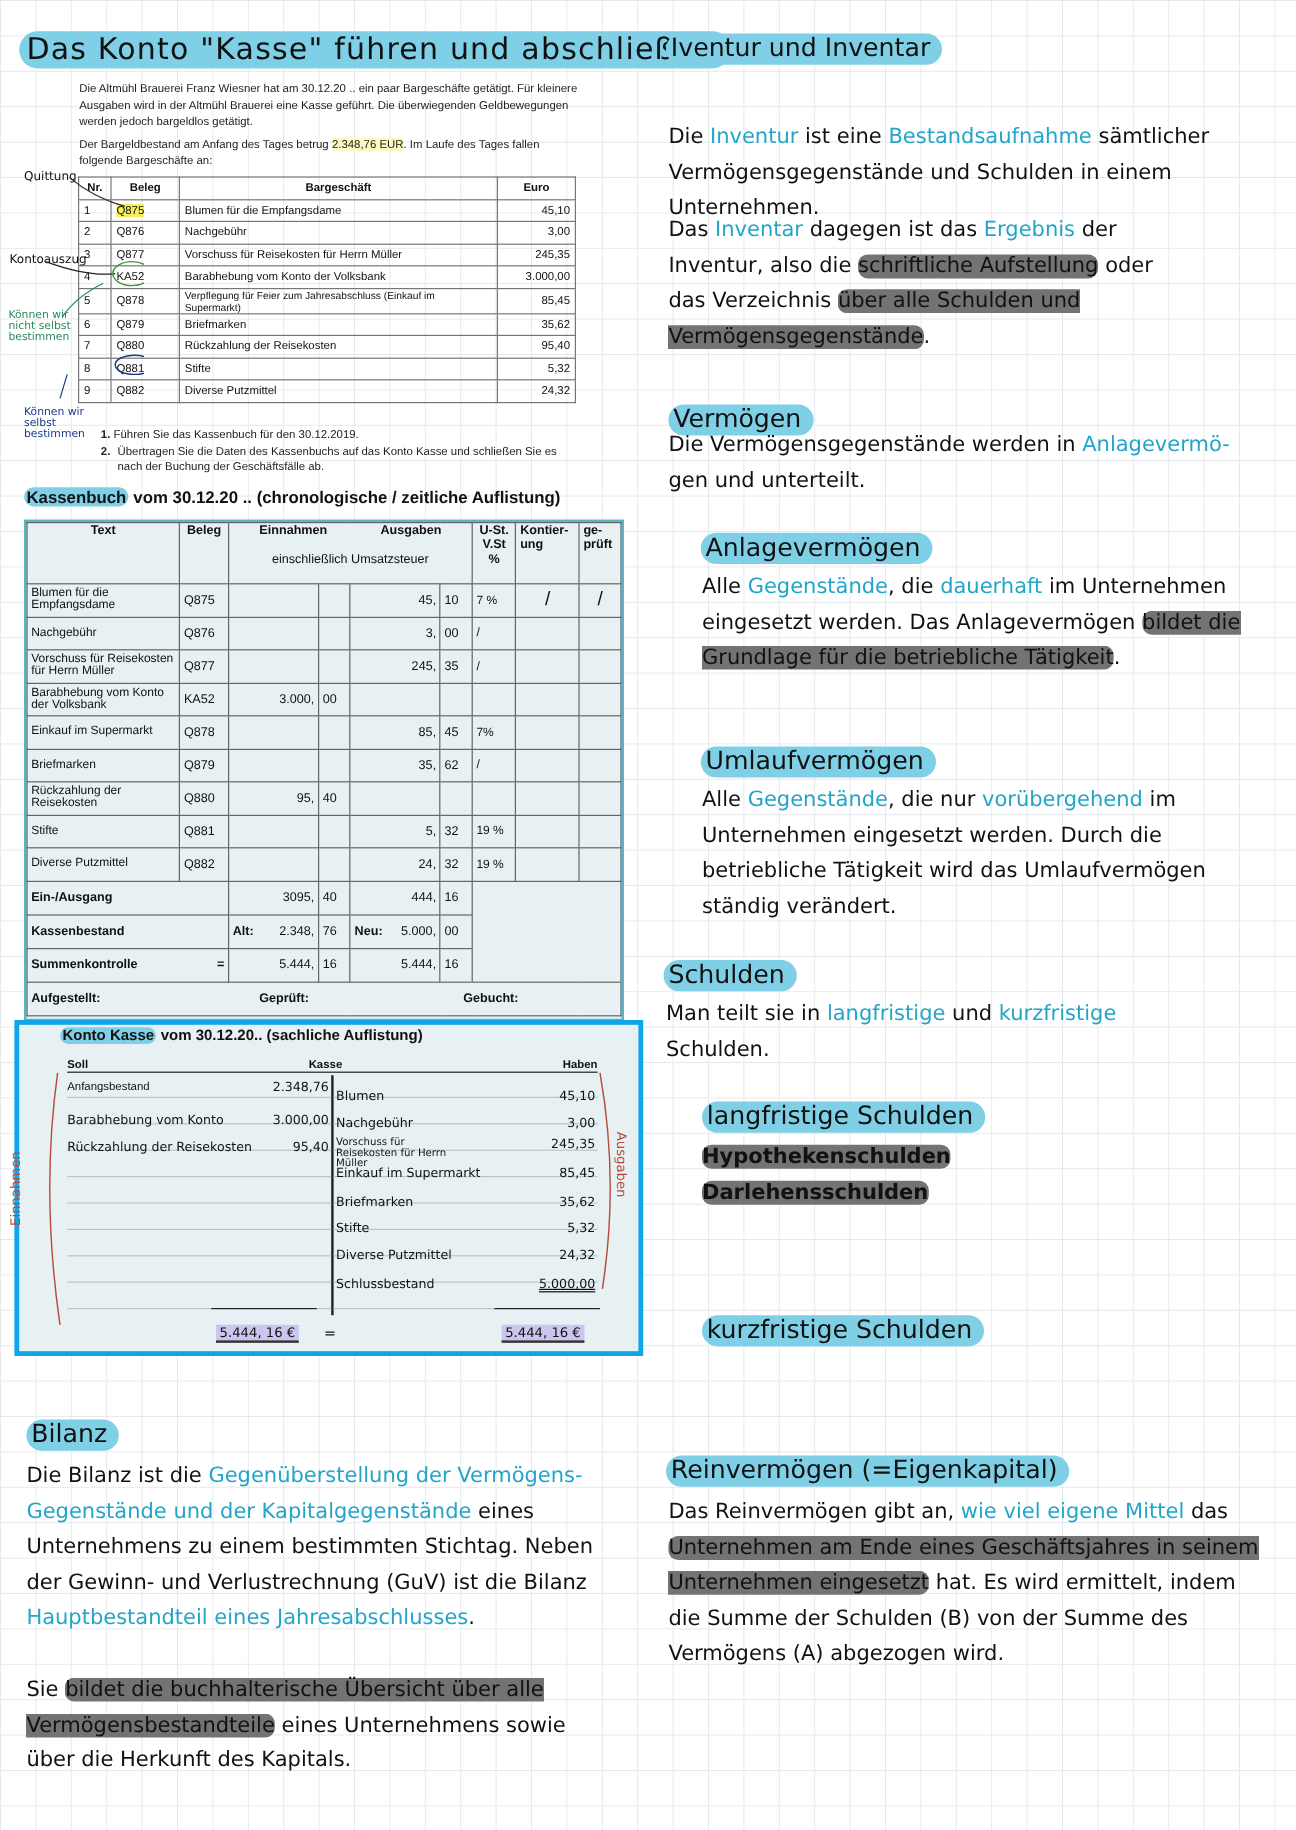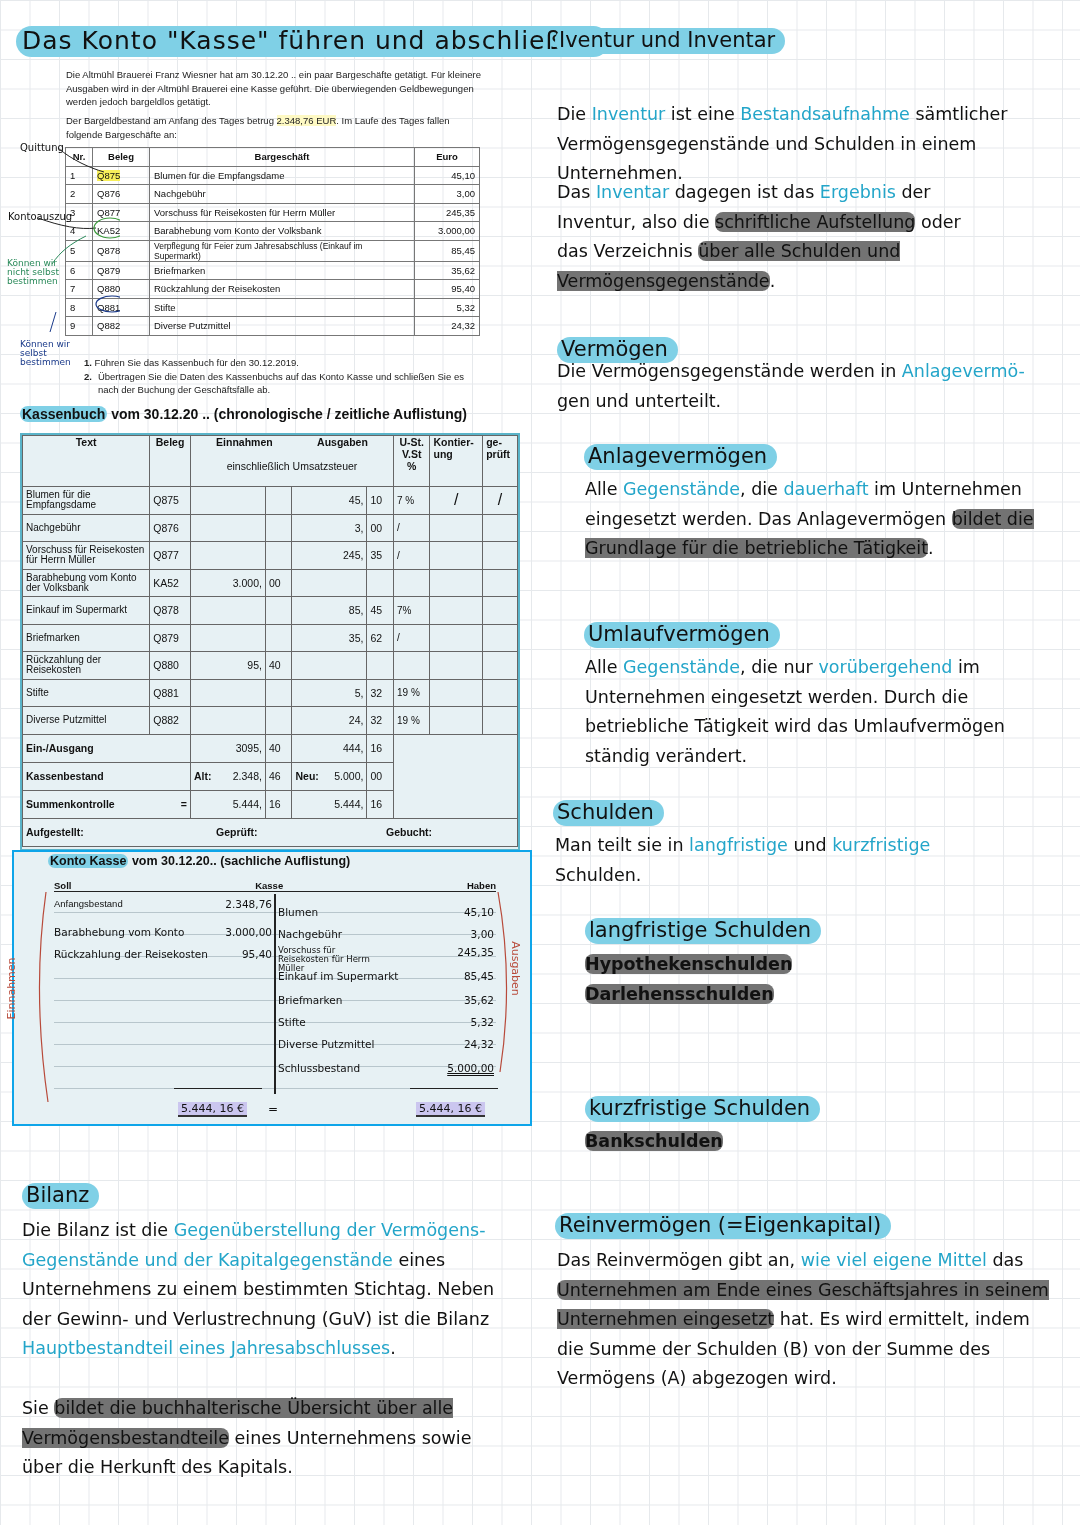--- a/index.html
+++ b/index.html
@@ -25,21 +25,21 @@
   .task td,.task th{border:1px solid #777;font-family:"Liberation Sans",sans-serif;font-size:9.5px;padding:0 4px;height:17.5px;}
   .task th{font-weight:bold;}
   .hl-y{background:#f7ef5a;}
   .note{font-family:"DejaVu Sans",sans-serif;font-size:9px;line-height:9px;}
   .green{color:#2a8a5a;}
   .navy{color:#1a3a8a;}
   .kb{left:20px;top:433px;width:496px;height:414px;background:#e7f1f4;border:2px solid #5ab4c9;}
   .kb table{width:100%;}
   .kb td{border:1px solid #666;font-family:"Liberation Sans",sans-serif;font-size:10.5px;padding:0 3px;}
   .hw{font-family:"DejaVu Sans",sans-serif;font-size:11px;}
-  .kk{left:12px;top:850px;width:516px;height:272px;background:#e7f1f4;border:2px solid #0ea5e9;}
+  .kk{left:12px;top:850px;width:516px;height:272px;background:#e7f1f4;border:4px solid #0ea5e9;}
   .kk .line{position:absolute;height:1px;background:#b8c6cc;}
   .kk .t{position:absolute;font-size:10.5px;font-family:"DejaVu Sans",sans-serif;white-space:nowrap;}
   .kk .n{position:absolute;font-size:10.5px;font-family:"DejaVu Sans",sans-serif;text-align:right;}
   .sum{background:#cbc6ef;padding:0 3px;border-bottom:2px solid #333;}
 </style>
 </head>
 <body>
 
 <div class="abs title-main">
   <span>Das Konto "Kasse" führen und abschließen</span>
@@ -266,21 +266,21 @@
         <td colspan="2" style="font-weight:bold;">Ein-/Ausgang</td>
         <td class="hw" style="text-align:right;width:70px;">3095,</td>
         <td class="hw" style="width:20px;">40</td>
         <td class="hw" style="text-align:right;width:70px;">444,</td>
         <td class="hw" style="width:20px;">16</td>
         <td colspan="3" rowspan="3" style="border-bottom:none;"></td>
       </tr>
       <tr style="height:28px;">
         <td colspan="2" style="font-weight:bold;">Kassenbestand</td>
         <td class="hw" style="text-align:right;"><b style="float:left;font-family:'Liberation Sans',sans-serif;">Alt:</b><span>2.348,</span></td>
-        <td class="hw">46</td>
+        <td class="hw">76</td>
         <td class="hw" style="text-align:right;"><b style="float:left;font-family:'Liberation Sans',sans-serif;">Neu:</b><span>5.000,</span></td>
         <td class="hw">00</td>
       </tr>
       <tr style="height:28px;">
         <td colspan="2" style="font-weight:bold;"><span>Summenkontrolle</span><span style="float:right">=</span></td>
         <td class="hw" style="text-align:right;">5.444,</td>
         <td class="hw">16</td>
         <td class="hw" style="text-align:right;">5.444,</td>
         <td class="hw">16</td>
       </tr>
@@ -383,17 +383,16 @@
 <div class="abs para" id="schulden-p" style="left:555px;top:831px;width:420px;"><span>Man teilt sie in </span><span class="blue">langfristige</span><span> und </span><span class="blue">kurzfristige</span><span> Schulden.</span></div>
 
 <div class="abs head" style="left:585px;top:918px;"><span>langfristige Schulden</span></div>
 <div class="abs para" id="lang-list" style="left:585px;top:950px;width:460px;font-weight:bold;">
     <div><span class="soft">Hypothekenschulden</span></div>
     <div><span class="soft">Darlehensschulden</span></div>
   </div>
 
 <div class="abs head" style="left:585px;top:1096px;"><span>kurzfristige Schulden</span></div>
 <div class="abs para" id="kurz-list" style="left:585px;top:1127px;width:460px;font-weight:bold;">
-    <div><span class="soft">Bankschulden</span></div>
   </div>
 
 <div class="abs head" style="left:555px;top:1213px;"><span>Reinvermögen (=Eigenkapital)</span></div>
 <div class="abs para" id="rein-p" style="left:557px;top:1246px;width:500px;"><span>Das Reinvermögen gibt an, </span><span class="blue">wie viel eigene Mittel</span><span> das </span><span class="soft">Unternehmen am Ende eines Geschäftsjahres in seinem Unternehmen eingesetzt</span><span> hat. Es wird ermittelt, indem die Summe der Schulden (B) von der Summe des Vermögens (A) abgezogen wird.</span></div>
 
 </body></html>

